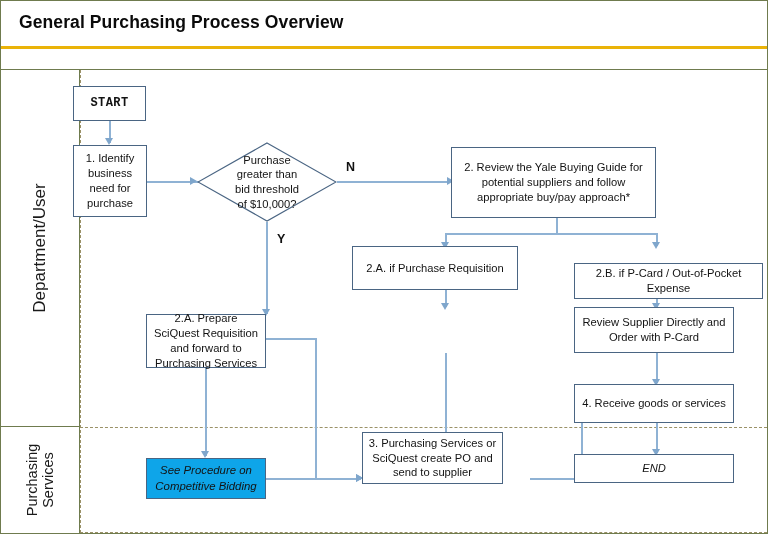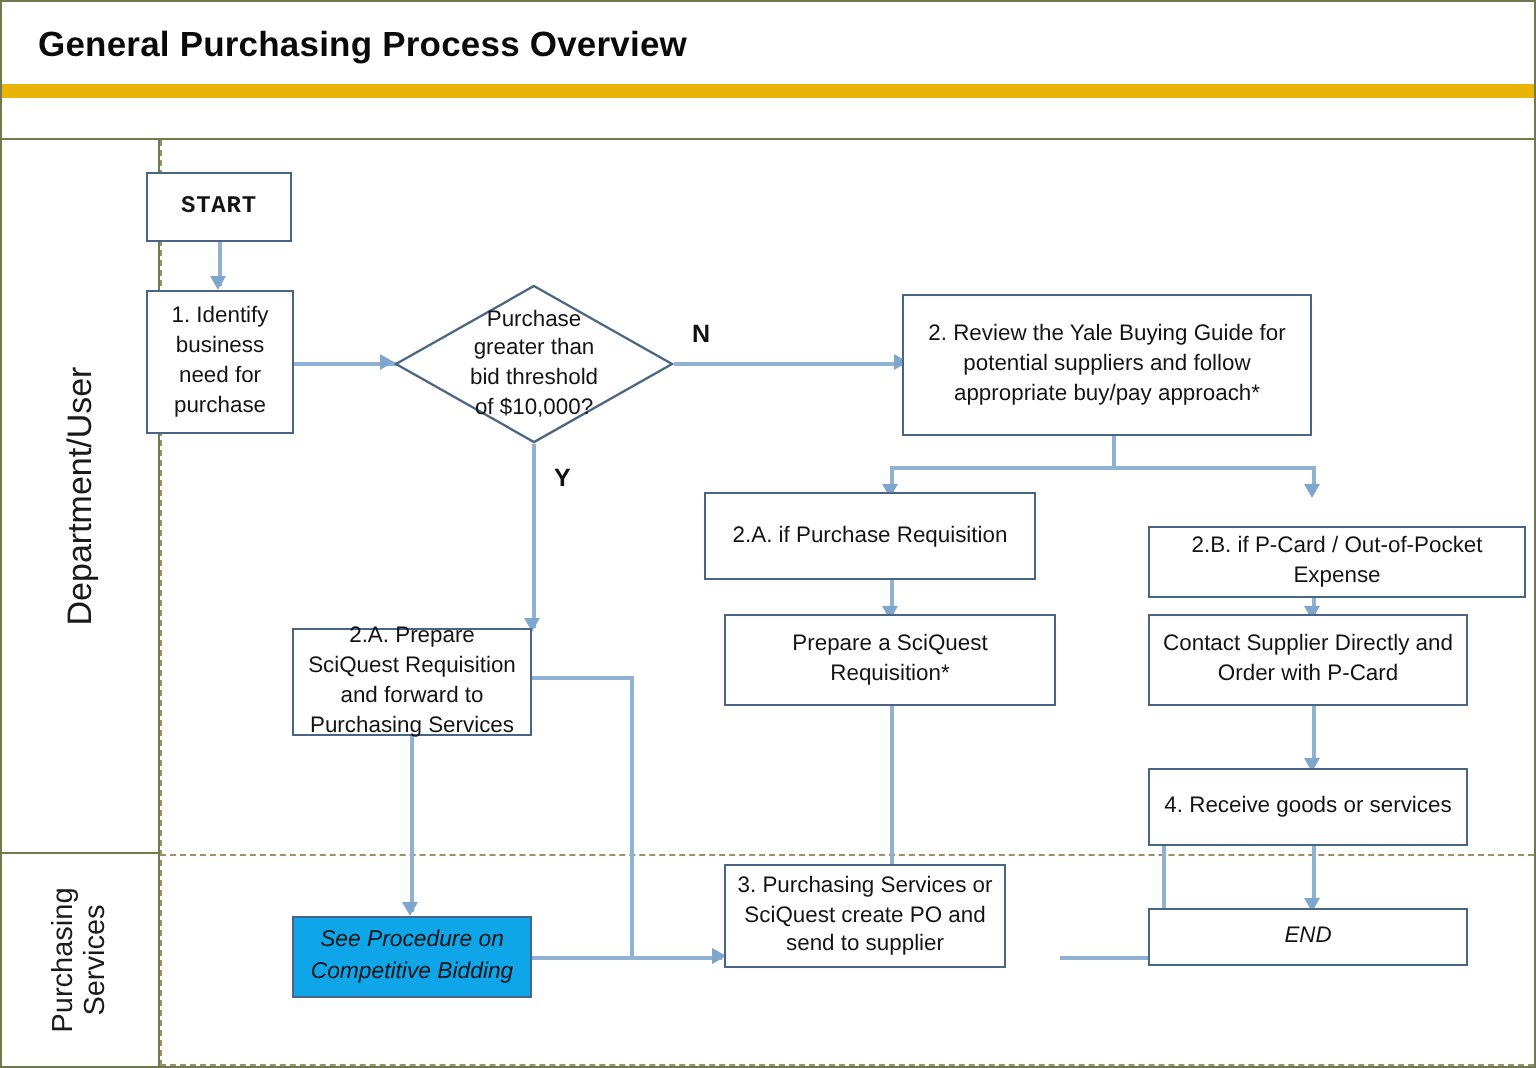--- a/index.html
+++ b/index.html
@@ -1,21 +1,21 @@
 <!DOCTYPE html>
 <html><head>
 <meta charset="utf-8">
 <style>
   html,body{margin:0;padding:0;background:#ffffff;}
   body{font-family:"Liberation Sans",sans-serif;}
   #page{position:relative;width:768px;height:534px;overflow:hidden;background:#fff;
         box-sizing:border-box;border:1px solid #6f7b4e;}
   
   #title-cell{position:absolute;left:0;top:0;width:766px;height:48px;
-       box-sizing:border-box;border-bottom:7px solid #eab308;background:#fff;text-decoration:underline;}
+       box-sizing:border-box;border-bottom:3px solid #eab308;background:#fff;text-decoration:underline;}
   #title-text{position:absolute;left:18px;top:11px;font-size:17.5px;font-weight:bold;
        color:#0a0a0a;letter-spacing:0.1px;}
   #spacer-cell{position:absolute;left:0;top:48px;width:766px;height:21px;
        box-sizing:border-box;border-bottom:1px solid #6f7b4e;background:#fff;}
   
   #lane-dept{position:absolute;left:0;top:69px;width:79px;height:357px;
        box-sizing:border-box;border-right:1px solid #6f7b4e;border-bottom:1px solid #6f7b4e;}
   #lane-purch{position:absolute;left:0;top:426px;width:79px;height:106px;
        box-sizing:border-box;border-right:1px solid #6f7b4e;}
   .lane-label{position:absolute;left:50%;top:50%;white-space:nowrap;
@@ -134,23 +134,22 @@
       Purchase<br>greater than<br>bid threshold<br>of $10,000?
     </div>
   </div>
 
   <div class="node" style="left:450px;top:146px;width:205px;height:71px;">2. Review the Yale Buying Guide for potential suppliers and follow appropriate buy/pay approach*</div>
 
   <div class="node" style="left:351px;top:245px;width:166px;height:44px;">2.A.  if Purchase Requisition</div>
 
   <div class="node" style="left:573px;top:262px;width:189px;height:36px;">2.B.  if P-Card / Out-of-Pocket Expense</div>
 
-  <div class="node" style="left:361px;top:306px;width:166px;height:46px;">Prepare a SciQuest Requisition*</div>
 
-  <div class="node" style="left:573px;top:306px;width:160px;height:46px;">Contact Supplier Directly and Order with P-Card</div>
+  <div class="node" style="left:573px;top:306px;width:160px;height:46px;">Review Supplier Directly and Order with P-Card</div>
 
   <div class="node" style="left:145px;top:313px;width:120px;height:54px;">2.A.  Prepare SciQuest Requisition and forward to Purchasing Services</div>
 
   <div class="node" style="left:573px;top:383px;width:160px;height:39px;">4.  Receive goods or services</div>
 
   <div class="node filled" style="left:145px;top:457px;width:120px;height:41px;">See Procedure on Competitive Bidding</div>
 
   <div class="node" style="left:361px;top:431px;width:141px;height:52px;">3.  Purchasing Services or SciQuest create PO and send to supplier</div>
 
   <div class="node" style="left:573px;top:453px;width:160px;height:29px;font-style:italic;">END</div>

